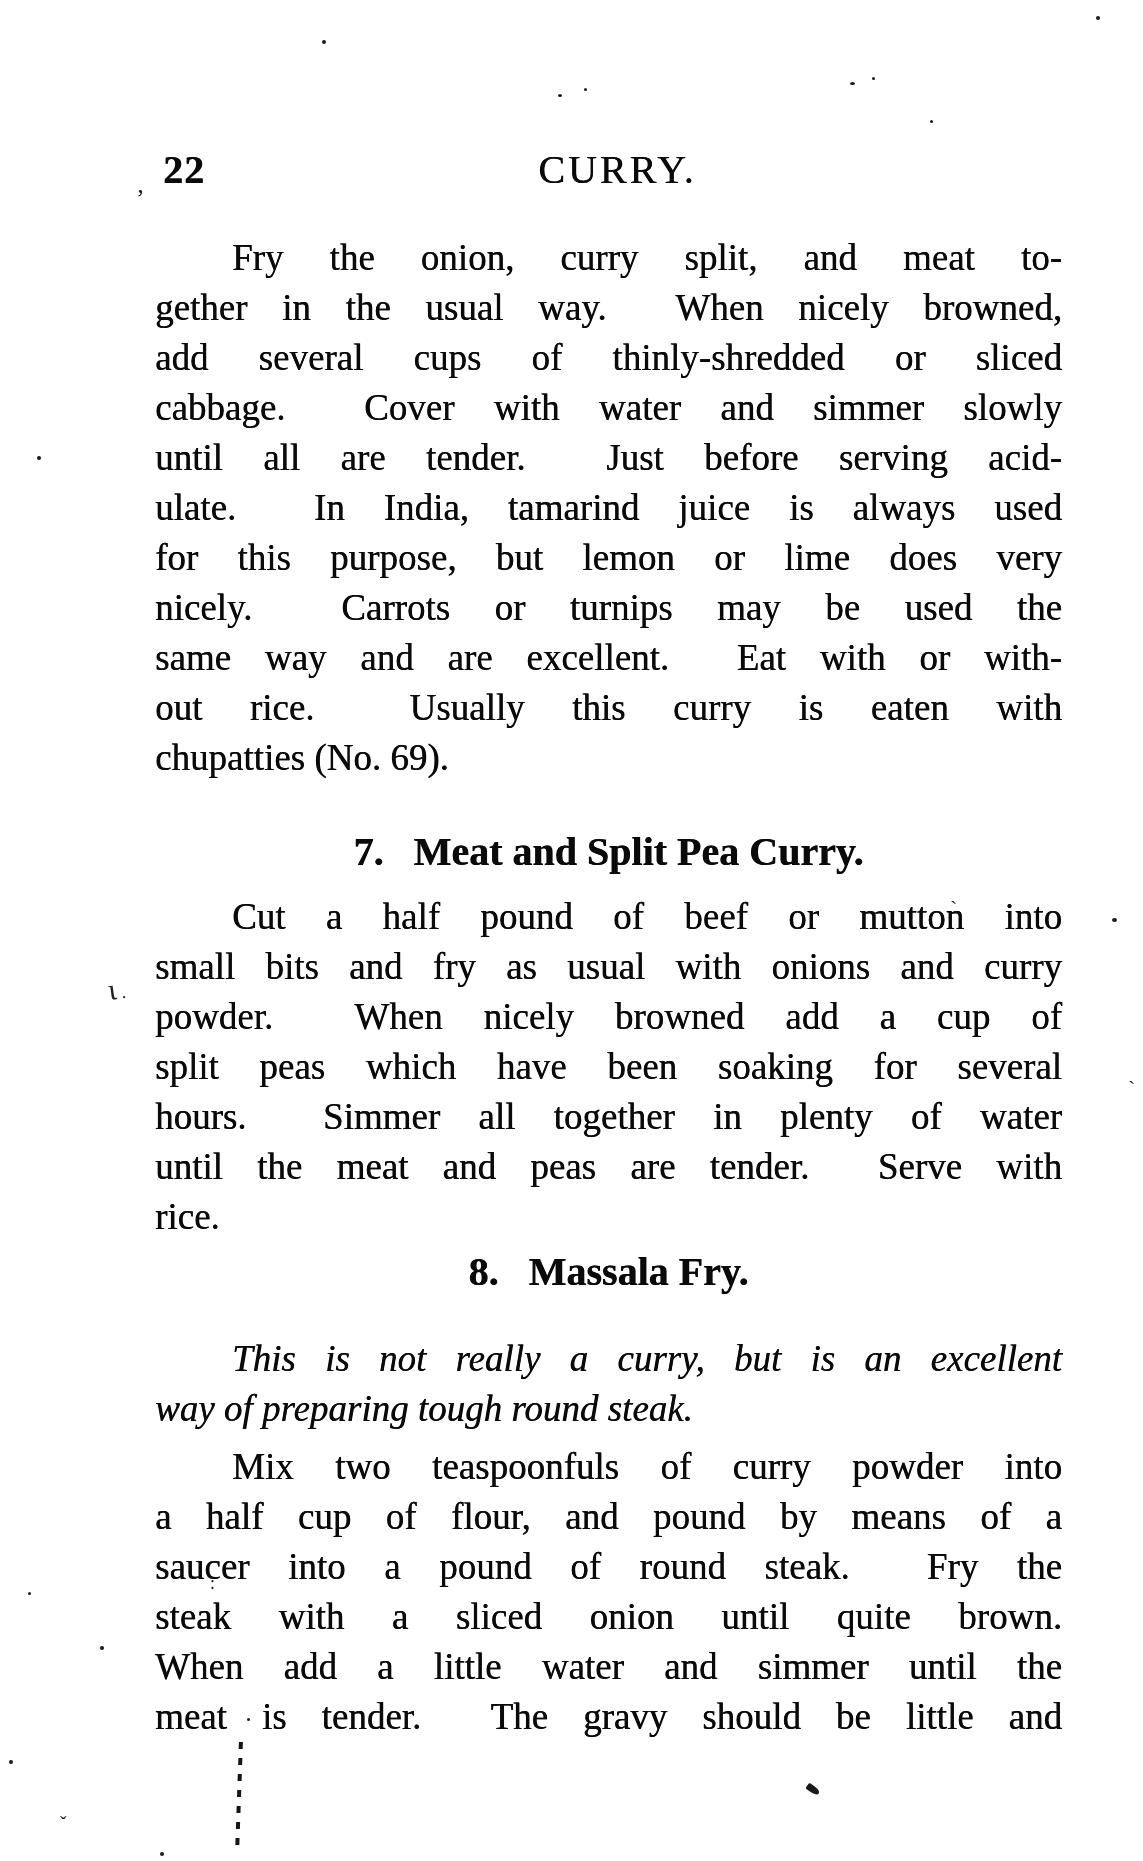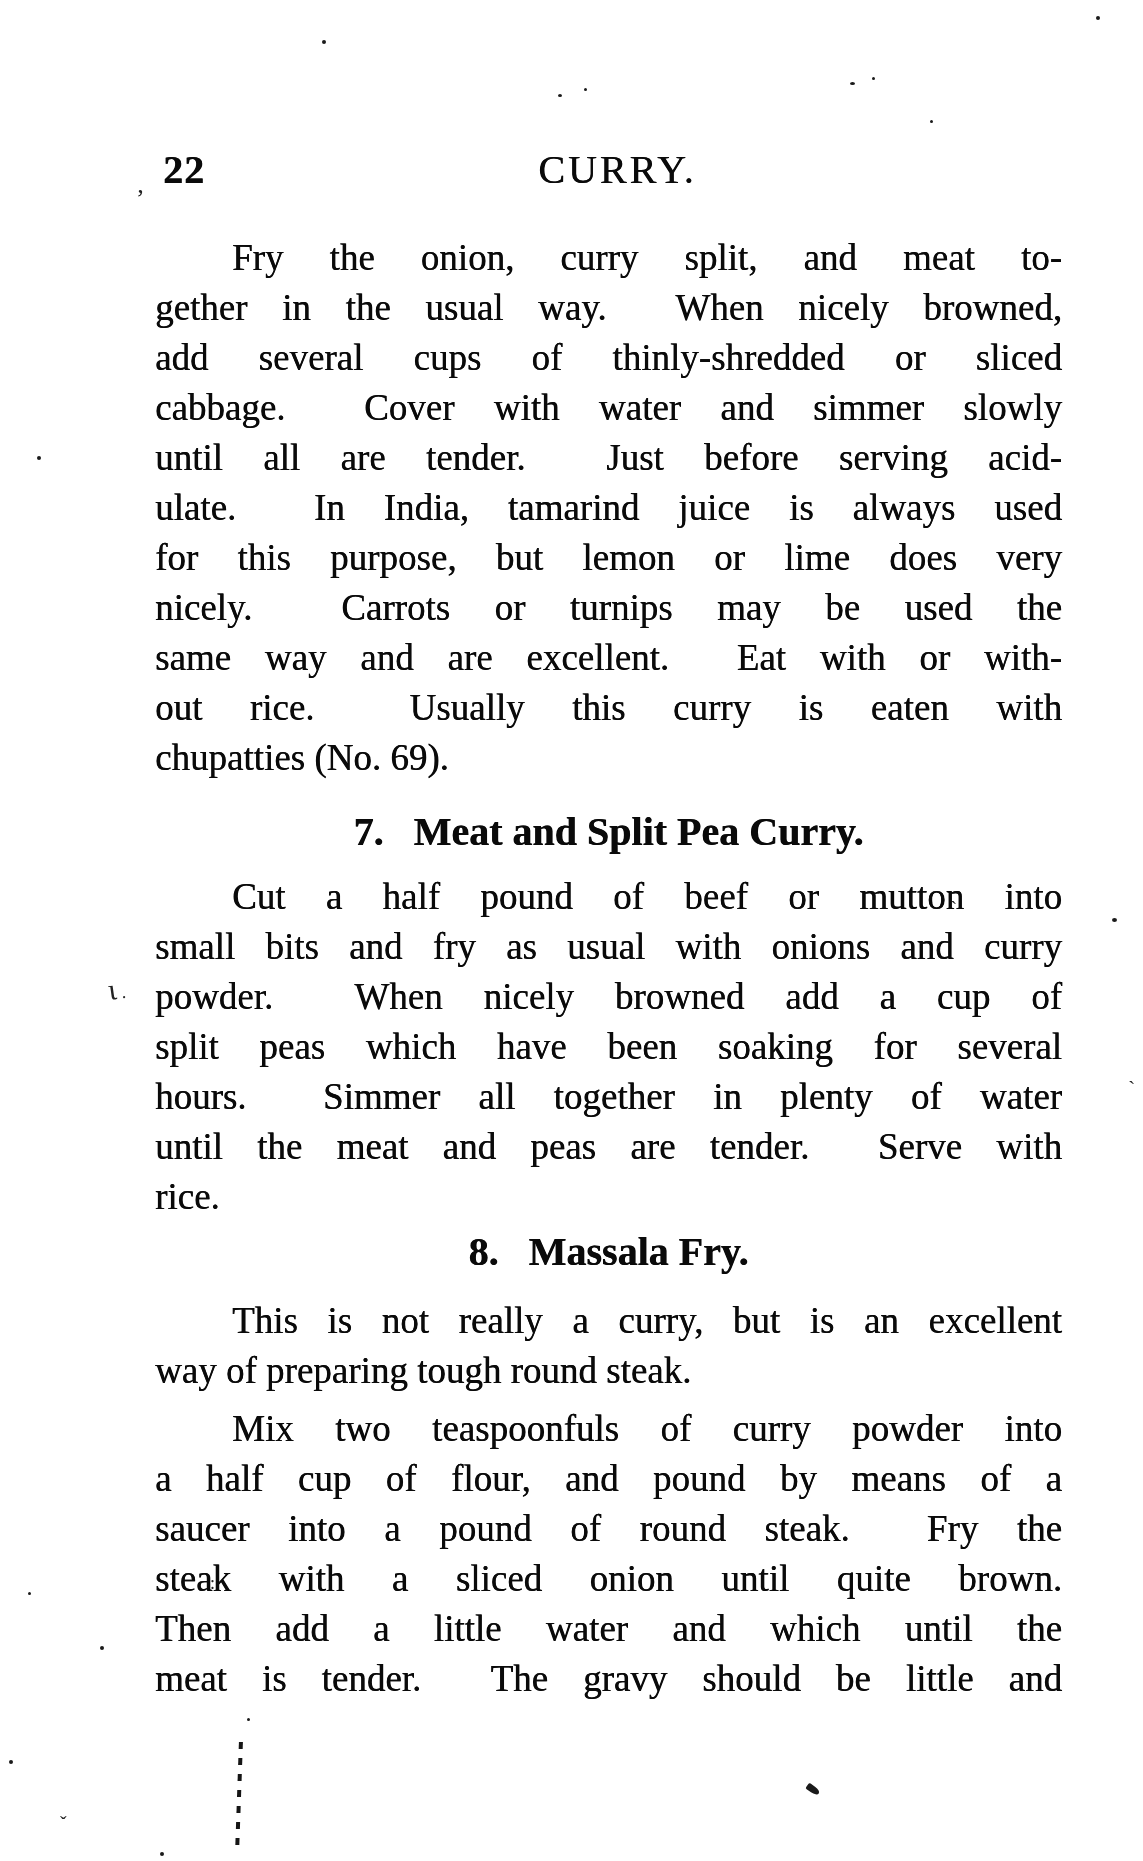--- a/index.html
+++ b/index.html
@@ -43,31 +43,31 @@
   }
   .line{
     white-space:pre-wrap;
     text-align:justify;
     text-align-last:justify;
   }
   .line.first{ text-indent:77px; }
   .line.last{ text-align-last:left; }
   .p1{ margin-top:38px; }
   .p2{ margin-top:15px; }
-  .p3{ margin-top:19px; }
+  .p3{ margin-top:37px;font-style:italic; }
   .p4{ margin-top:8px; }
   
   .recipe-heading{
     text-align:center;
     font-weight:700;
     font-size:40px;
     line-height:50px;
     text-shadow:0.5px 0 0 currentColor;
   }
-  .h7{ margin-top:24px;text-align:center; }
+  .h7{ margin-top:44px;text-align:center; }
   .h8{ margin-top:5px; }
   .rnum{ margin-right:30px; }
   
   .speck{
     position:absolute;
     background:#1a1a1a;
     border-radius:50%;
   }
   .mark{
     position:absolute;
@@ -136,21 +136,21 @@
   <div class="para p3">
     <div class="line first">This is not really a curry, but is an excellent</div>
     <div class="line last">way of preparing tough round steak.</div>
   </div>
 
   <div class="para p4">
     <div class="line first">Mix two teaspoonfuls of curry powder into</div>
     <div class="line">a half cup of flour, and pound by means of a</div>
     <div class="line">saucer into a pound of round steak.  Fry the</div>
     <div class="line">steak with a sliced onion until quite brown.</div>
-    <div class="line">Then add a little water and which until the</div>
+    <div class="line">When add a little water and simmer until the</div>
     <div class="line">meat is tender.  The gravy should be little and</div>
   </div>
 
 </div>
 
 <div class="speck" style="left:322px;top:40px;width:4px;height:4px;"></div>
 <div class="speck" style="left:558px;top:94px;width:4px;height:3px;"></div>
 <div class="speck" style="left:584px;top:88px;width:3px;height:3px;"></div>
 <div class="speck" style="left:850px;top:82px;width:5px;height:3px;"></div>
 <div class="speck" style="left:872px;top:77px;width:3px;height:3px;"></div>

